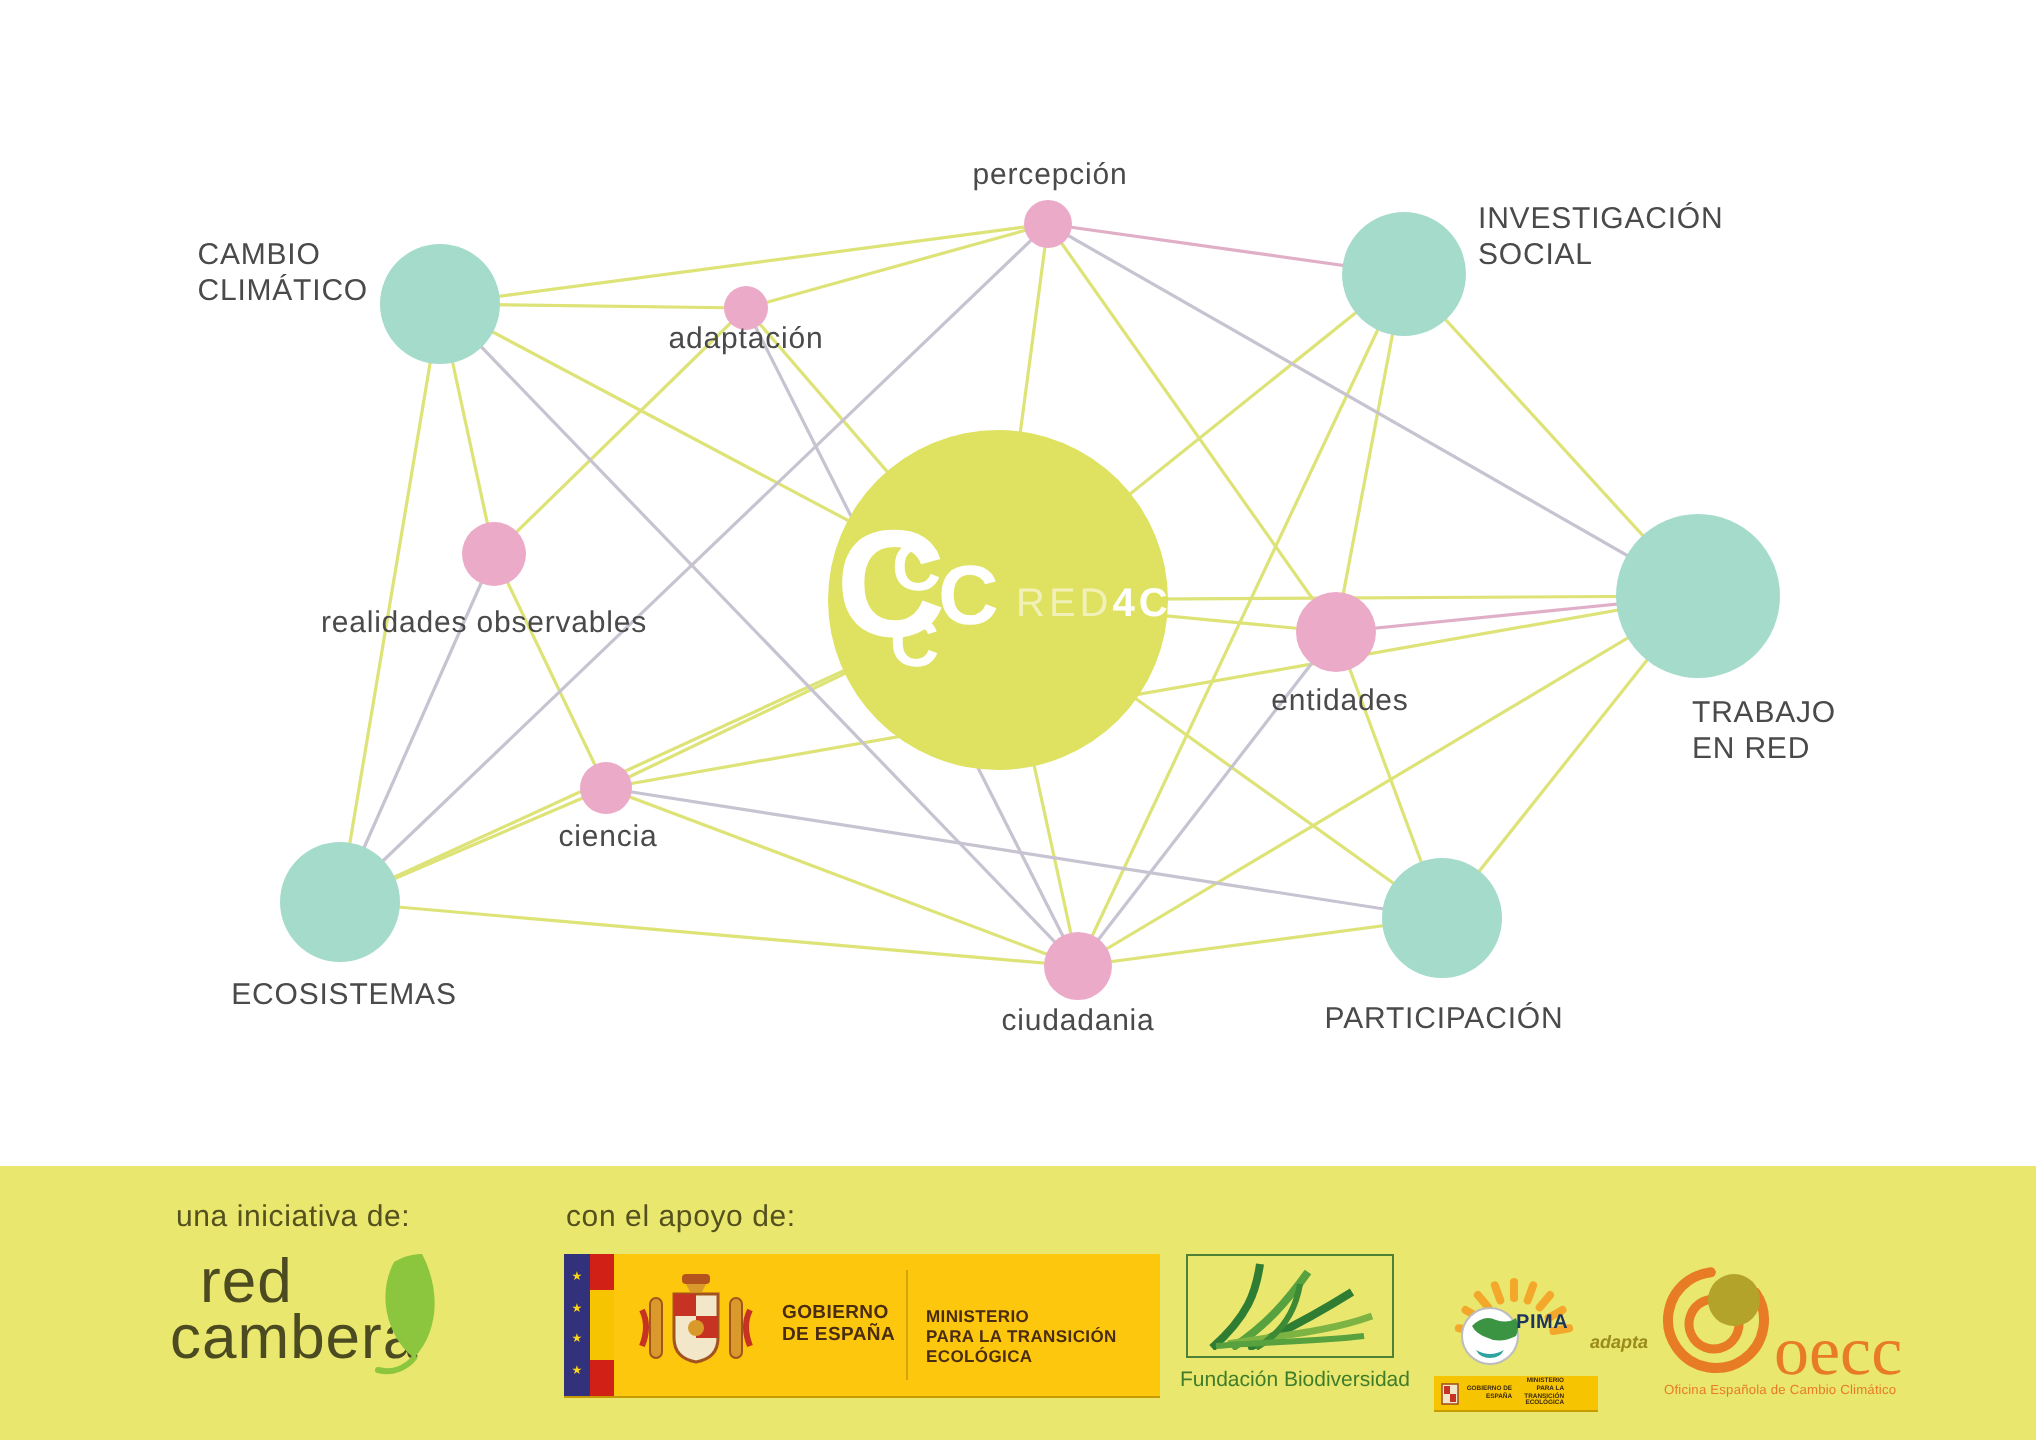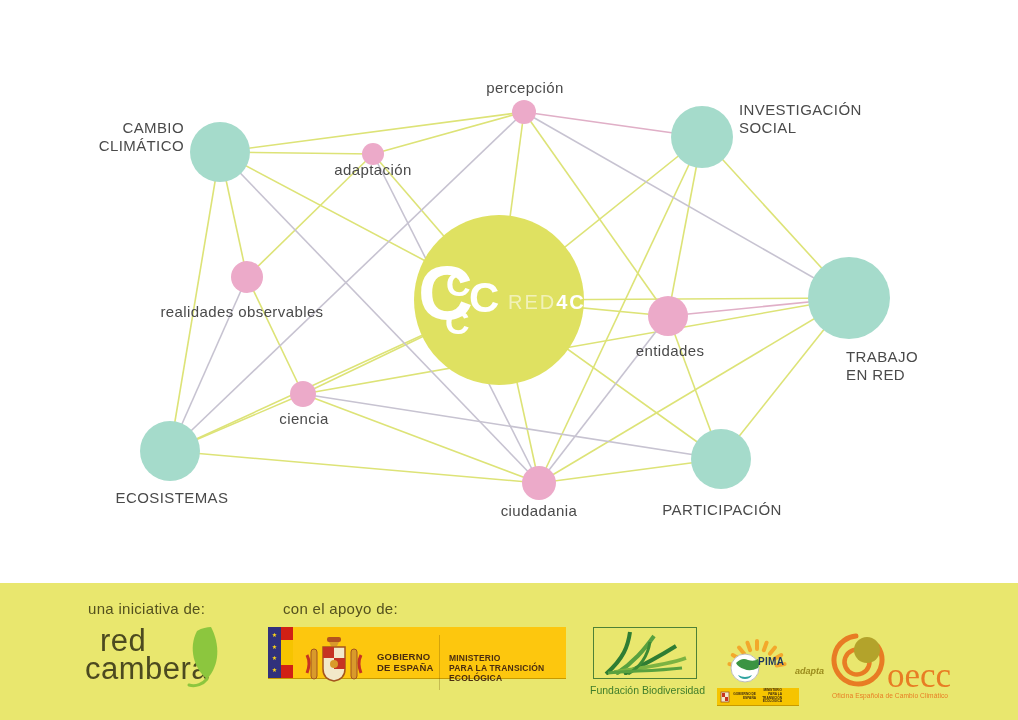--- a/index.html
+++ b/index.html
@@ -1,21 +1,21 @@
 <!DOCTYPE html>
 <html><head>
 <meta charset="utf-8">
 <style>
   html,body{margin:0;padding:0;background:#fff;}
   #stage{position:relative;width:1018px;height:720px;overflow:hidden;background:#ffffff;
          font-family:"Liberation Sans",sans-serif;}
   #net-svg{position:absolute;left:0;top:0;}
   .node-label{position:absolute;font-size:15px;color:#4a4a4a;line-height:18px;white-space:nowrap;letter-spacing:.4px;}
   .node-label.center{transform:translateX(-50%);text-align:center;}
-  .node-label.right{text-align:right;margin-left:16px;}
+  .node-label.right{text-align:left;margin-left:16px;}
   .node-label.left{text-align:left;}
 
   
   #center-logo{position:absolute;left:414px;top:215px;width:170px;height:170px;color:#fff;}
   #center-logo .cmark{position:absolute;font-weight:bold;line-height:1;font-family:"Liberation Sans",sans-serif;}
   #c-big{left:4px;top:40px;font-size:76px;}
   #c-top{left:32px;top:52px;font-size:34px;}
   #c-right{left:55px;top:62px;font-size:42px;}
   #c-bottom{left:31px;top:90px;font-size:34px;}
   #center-title{position:absolute;left:94px;top:76px;font-size:20px;letter-spacing:2px;white-space:nowrap;}
@@ -25,21 +25,21 @@
   
   #footer{position:absolute;left:0;top:583px;width:1018px;height:137px;background:#e9e76e;padding-left:20px;}
   .footer-label{position:absolute;top:17px;font-size:15px;color:#54511e;letter-spacing:.3px;}
   #initiative-label{left:88px;}
   #support-label{left:283px;}
 
   #redcambera{position:absolute;left:85px;top:44px;width:150px;color:#4c4a20;line-height:28px;font-size:31px;letter-spacing:.5px;}
   #redcambera .l1{margin-left:15px;}
   #leaf{position:absolute;left:181px;top:42px;}
 
-  #gov-banner{position:absolute;left:268px;top:44px;width:298px;height:51px;background:#fdc70e;display:flex;box-shadow:0 1px 0 #c79a00;}
+  #gov-banner{position:absolute;left:282px;top:44px;width:298px;height:71px;background:#fdc70e;display:flex;box-shadow:0 1px 0 #c79a00;}
   #eu-strip{width:13px;height:100%;background:#31317c;display:flex;flex-direction:column;align-items:center;justify-content:space-evenly;}
   #eu-strip span{color:#ffd617;font-size:6px;line-height:6px;}
   #flag-strip{width:12px;height:100%;display:flex;flex-direction:column;}
   #flag-strip .red{background:#d12015;flex:1;}
   #flag-strip .yellow{background:#f6c400;flex:2;}
   #gov-main{position:relative;flex:1;}
   #coat{position:absolute;left:10px;top:8px;}
   #gov-text{position:absolute;left:84px;top:24px;font-size:9.5px;font-weight:bold;color:#4a2c10;line-height:11px;letter-spacing:.2px;}
   #gov-divider{position:absolute;left:146px;top:8px;width:1px;height:55px;background:rgba(90,60,0,.25);}
   #min-text{position:absolute;left:156px;top:26px;font-size:8.5px;font-weight:bold;color:#4a2c10;line-height:10px;letter-spacing:.2px;}

